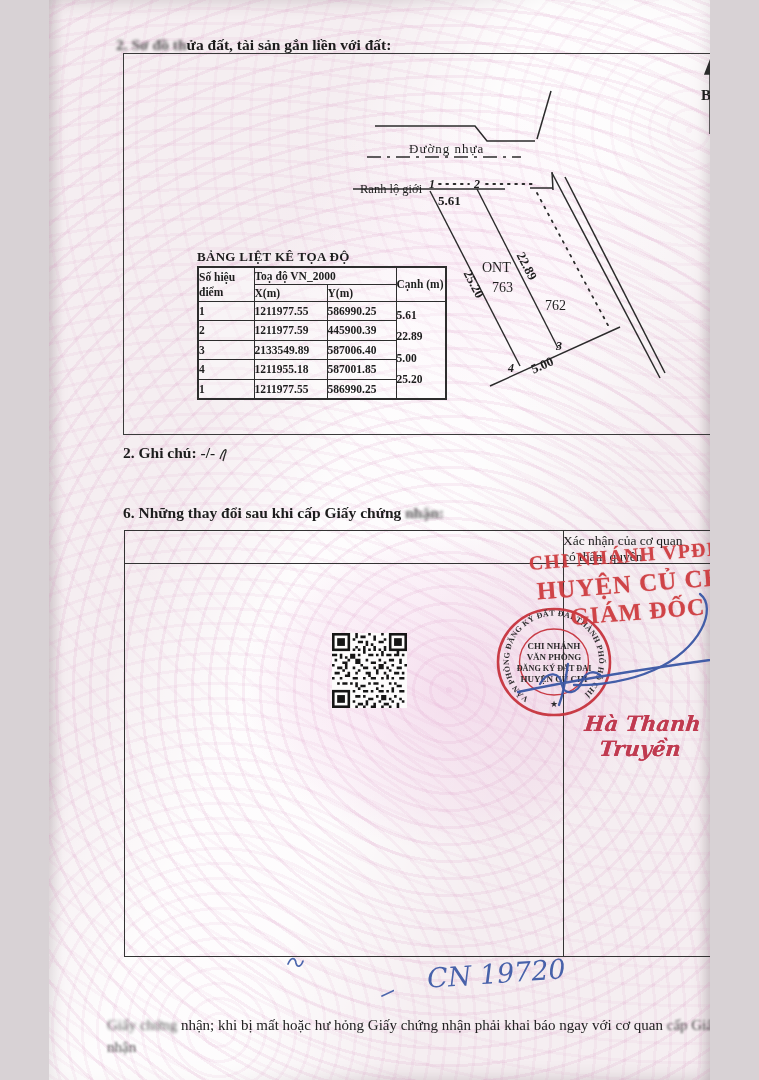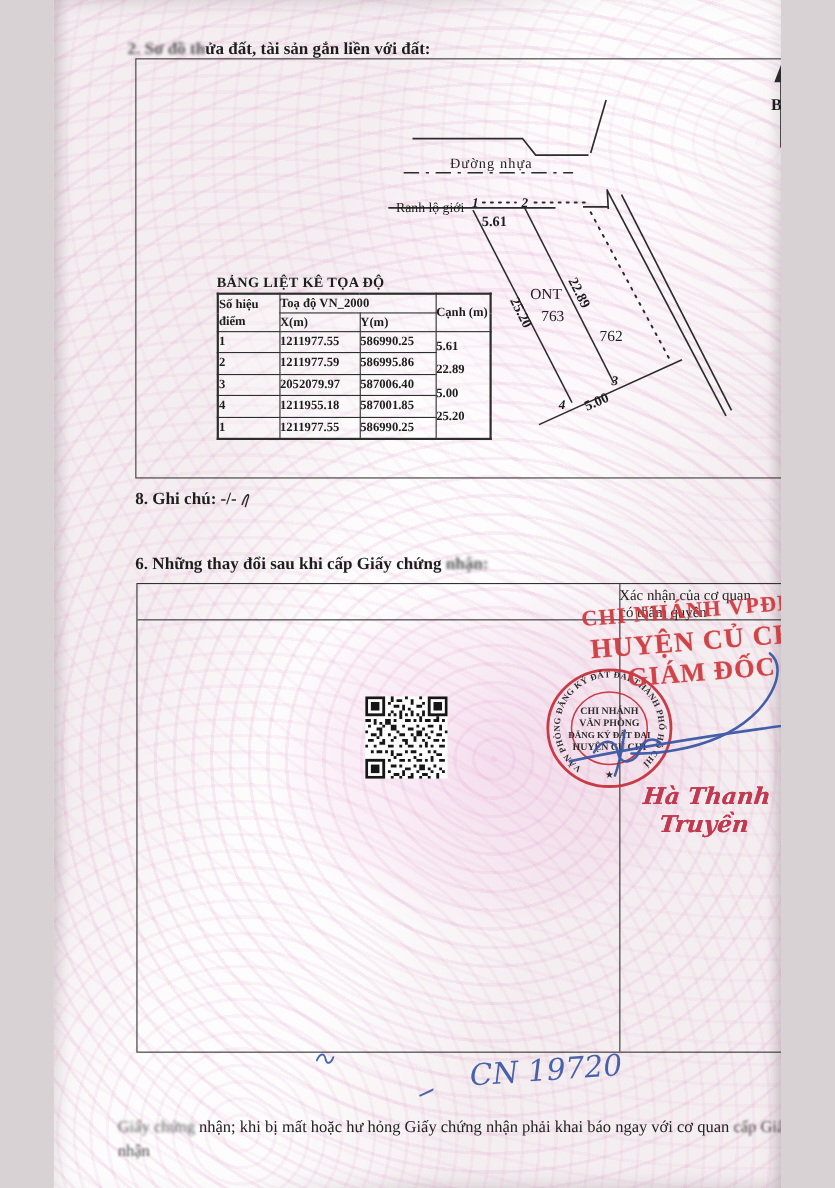--- a/index.html
+++ b/index.html
@@ -153,42 +153,42 @@
           <span>5.61</span>
           <span>22.89</span>
           <span>5.00</span>
           <span>25.20</span>
         </div>
       </td>
     </tr>
     <tr>
       <td style="height:18px">2</td>
       <td>1211977.59</td>
-      <td>586995.86</td>
+      <td>445900.39</td>
     </tr>
     <tr>
       <td style="height:18px">3</td>
-      <td>2052079.97</td>
+      <td>2133549.89</td>
       <td>587006.40</td>
     </tr>
     <tr>
       <td style="height:18px">4</td>
       <td>1211955.18</td>
       <td>587001.85</td>
     </tr>
     <tr>
       <td style="height:18px">1</td>
       <td>1211977.55</td>
       <td>586990.25</td>
     </tr>
   </tbody>
     </table>
 
   <div class="abs sec-title" style="left:74px;top:444px;">
-    <span>8. Ghi chú:</span>
+    <span>2. Ghi chú:</span>
     <span>-/-</span><svg width="16" height="18" style="vertical-align:-4px">
         <path d="M5,15 C9,3 13,4 10,10 L8,17" stroke="#2a2a2a" stroke-width="1.3" fill="none"></path>
       </svg>
   </div>
 
   <div class="abs sec-title" style="left:74px;top:504px;">
     <span>6. Những thay đổi sau khi cấp Giấy chứng</span><span class="garble"> nhận:</span>
   </div>
 
   <div class="abs chg-table">

